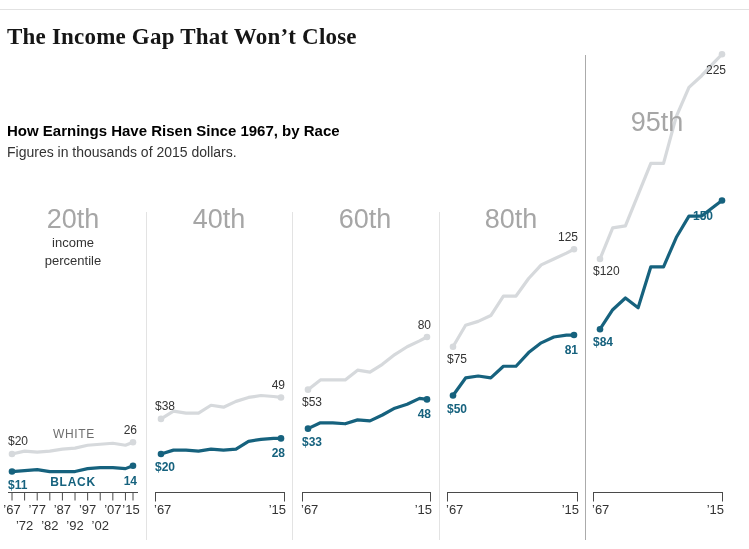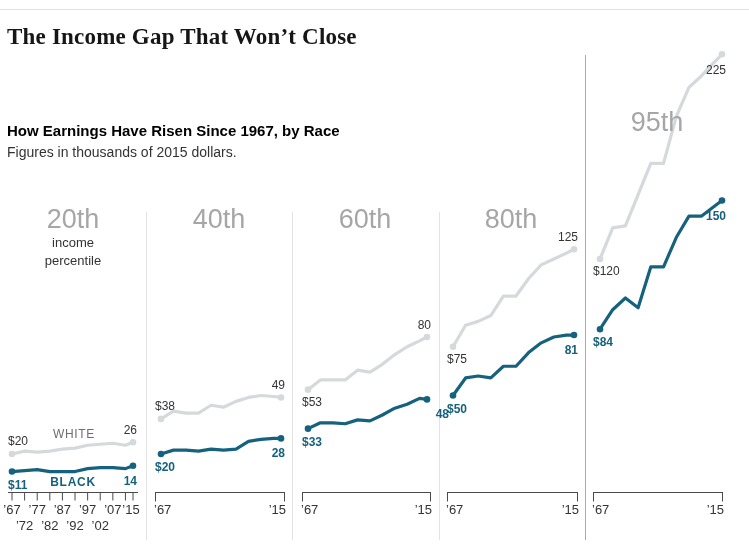--- a/index.html
+++ b/index.html
@@ -116,31 +116,31 @@
       <div class="lbl val white" style="left: 155px; top: 399.9px;">$38</div>
       <div class="lbl val white" style="right: 464px; top: 379.45px;">49</div>
       <div class="lbl val black" style="left: 155px; top: 461px;">$20</div>
       <div class="lbl val black" style="right: 464px; top: 447.4px;">28</div>
       <div class="lbl tick" style="left: 154px; top: 503px;">’67</div>
       <div class="lbl tick" style="right: 463px; top: 503px;">’15</div>
       <div class="lbl pct-title" style="left: 365px; top: 205px;">60th</div>
       <div class="lbl val white" style="left: 302px; top: 395.65px;">$53</div>
       <div class="lbl val white" style="right: 318px; top: 319px;">80</div>
       <div class="lbl val black" style="left: 302px; top: 435.65px;">$33</div>
-      <div class="lbl val black" style="right: 300px; top: 408.4px;">48</div>
+      <div class="lbl val black" style="right: 318px; top: 408.4px;">48</div>
       <div class="lbl tick" style="left: 301px; top: 503px;">’67</div>
       <div class="lbl tick" style="right: 317px; top: 503px;">’15</div>
       <div class="lbl pct-title" style="left: 511px; top: 205px;">80th</div>
       <div class="lbl val white" style="left: 447px; top: 352.75px;">$75</div>
       <div class="lbl val white" style="right: 171px; top: 231.25px;">125</div>
       <div class="lbl val black" style="left: 447px; top: 402.5px;">$50</div>
       <div class="lbl val black" style="right: 171px; top: 344.05px;">81</div>
       <div class="lbl tick" style="left: 446px; top: 503px;">’67</div>
       <div class="lbl tick" style="right: 170px; top: 503px;">’15</div>
       <div class="lbl pct-title" style="left: 657px; top: 108px;">95th</div>
       <div class="lbl val white" style="left: 593px; top: 265px;">$120</div>
       <div class="lbl val white" style="right: 23px; top: 64.25px;">225</div>
       <div class="lbl val black" style="left: 593px; top: 336.2px;">$84</div>
-      <div class="lbl val black" style="right: 23px; top: 209.5px; margin-left: 6px;">150</div>
+      <div class="lbl val black" style="right: 36px; top: 209.5px; margin-left: 6px;">150</div>
       <div class="lbl tick" style="left: 592px; top: 503px;">’67</div>
       <div class="lbl tick" style="right: 25px; top: 503px;">’15</div>
     </div>
 </div>
 
 </body></html>

